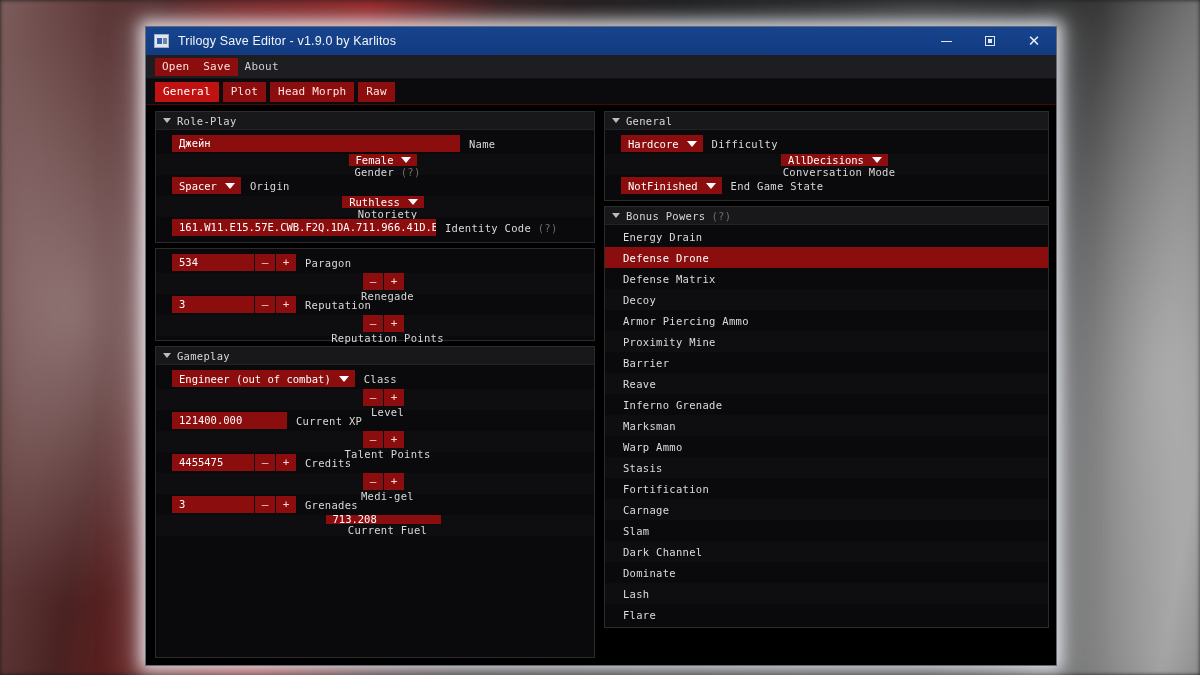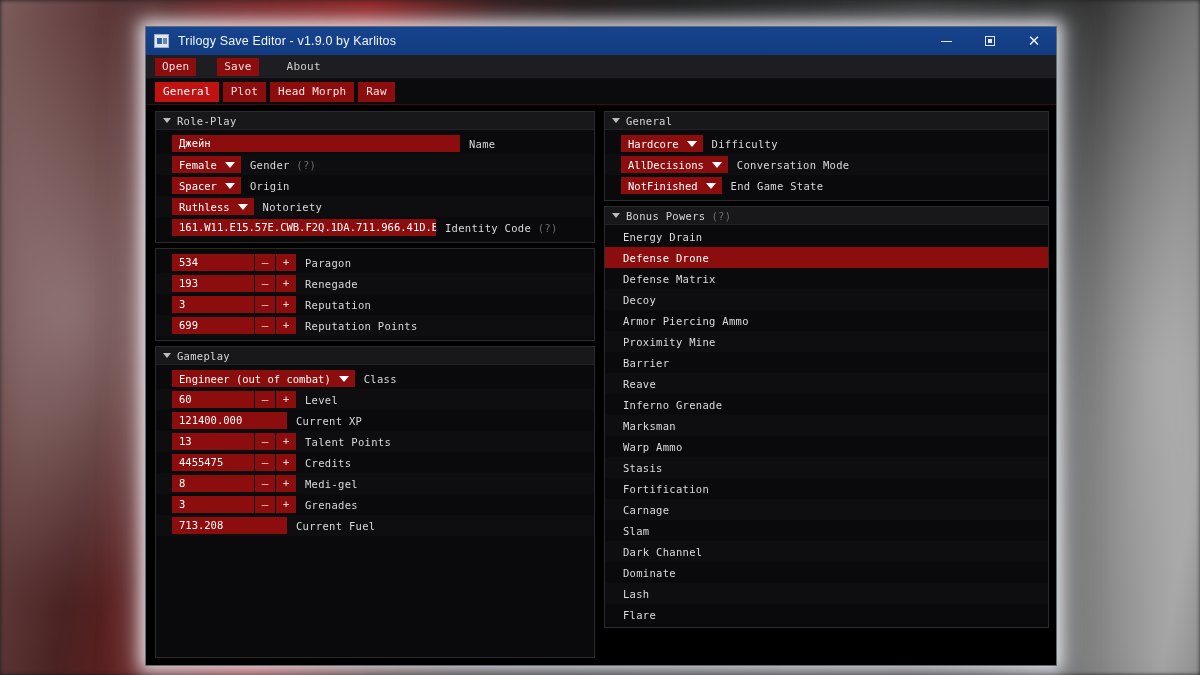--- a/index.html
+++ b/index.html
@@ -82,21 +82,21 @@
   }
   .win-btn span.sq::after {
     content: ""; position: absolute; inset: 2px; background: #dfe7f2;
   }
 
   
   #menu-bar {
     flex: 0 0 24px; height: 24px;
     background: #1e1e22;
     display: flex; align-items: center;
-    padding-left: 9px; gap: 21px;
+    padding-left: 9px; gap: 0;
     border-bottom: 1px solid #101013;
   }
   .menu-item {
     font-size: 11px; color: #f0dede;
     padding: 2px 7px 3px;
     letter-spacing: .2px;
   }
   .menu-item.accent { background: #8c0d0d; color: #ffdede; }
   .menu-item.plain { color: #cfcfcf; }
 
@@ -147,21 +147,21 @@
   }
   .hint { color: #6e6e6e; }
   .panel-body { padding: 3px 0 4px 0; }
 
   
   .row {
     display: flex; align-items: center;
     height: 21px; padding-left: 16px;
     font-size: 10.5px;
   }
-  .row.alt { background: #0e0e11; }
+  .row.alt { background: #0e0e11; flex-direction: column; }
   .row-label { color: #d9d9d9; margin-left: 9px; letter-spacing: .3px; white-space: nowrap; }
   .row-label .hint { color: #6e6e6e; }
 
   .value-box {
     background: #8c0d0d; color: #fff;
     height: 17px; line-height: 17px;
     padding: 0 7px; font-size: 10.5px;
     display: flex; align-items: center;
     white-space: nowrap; overflow: hidden;
   }

